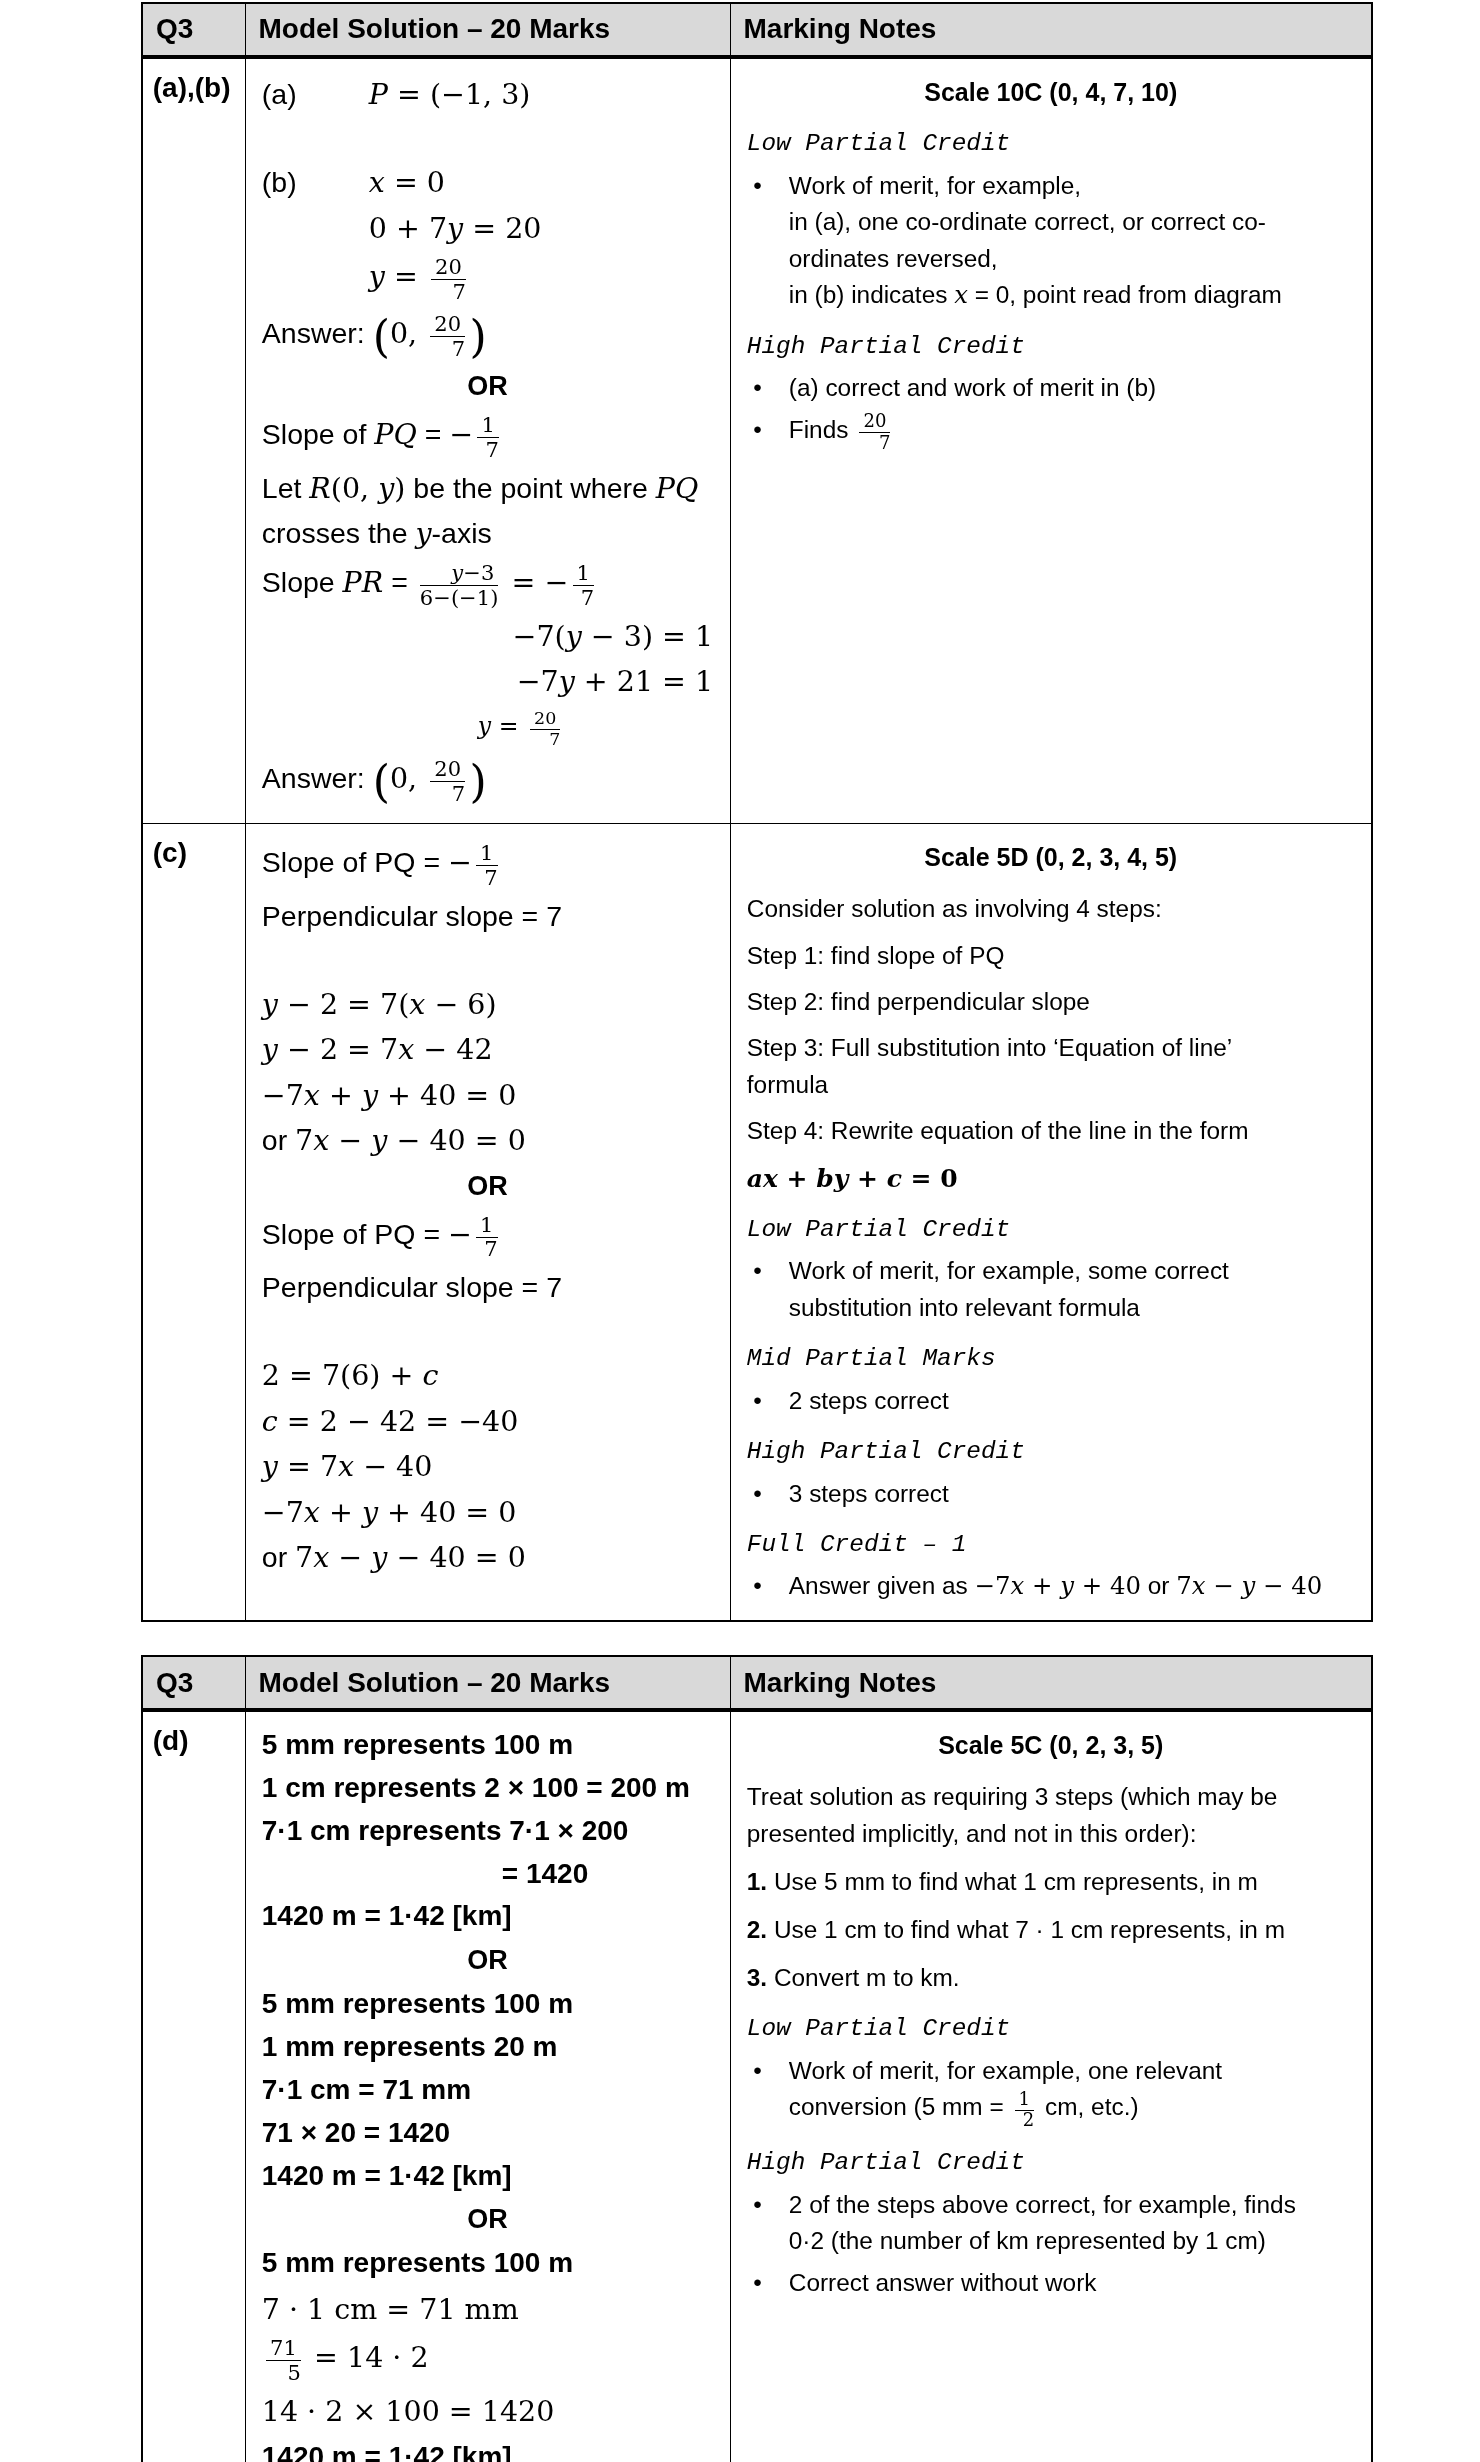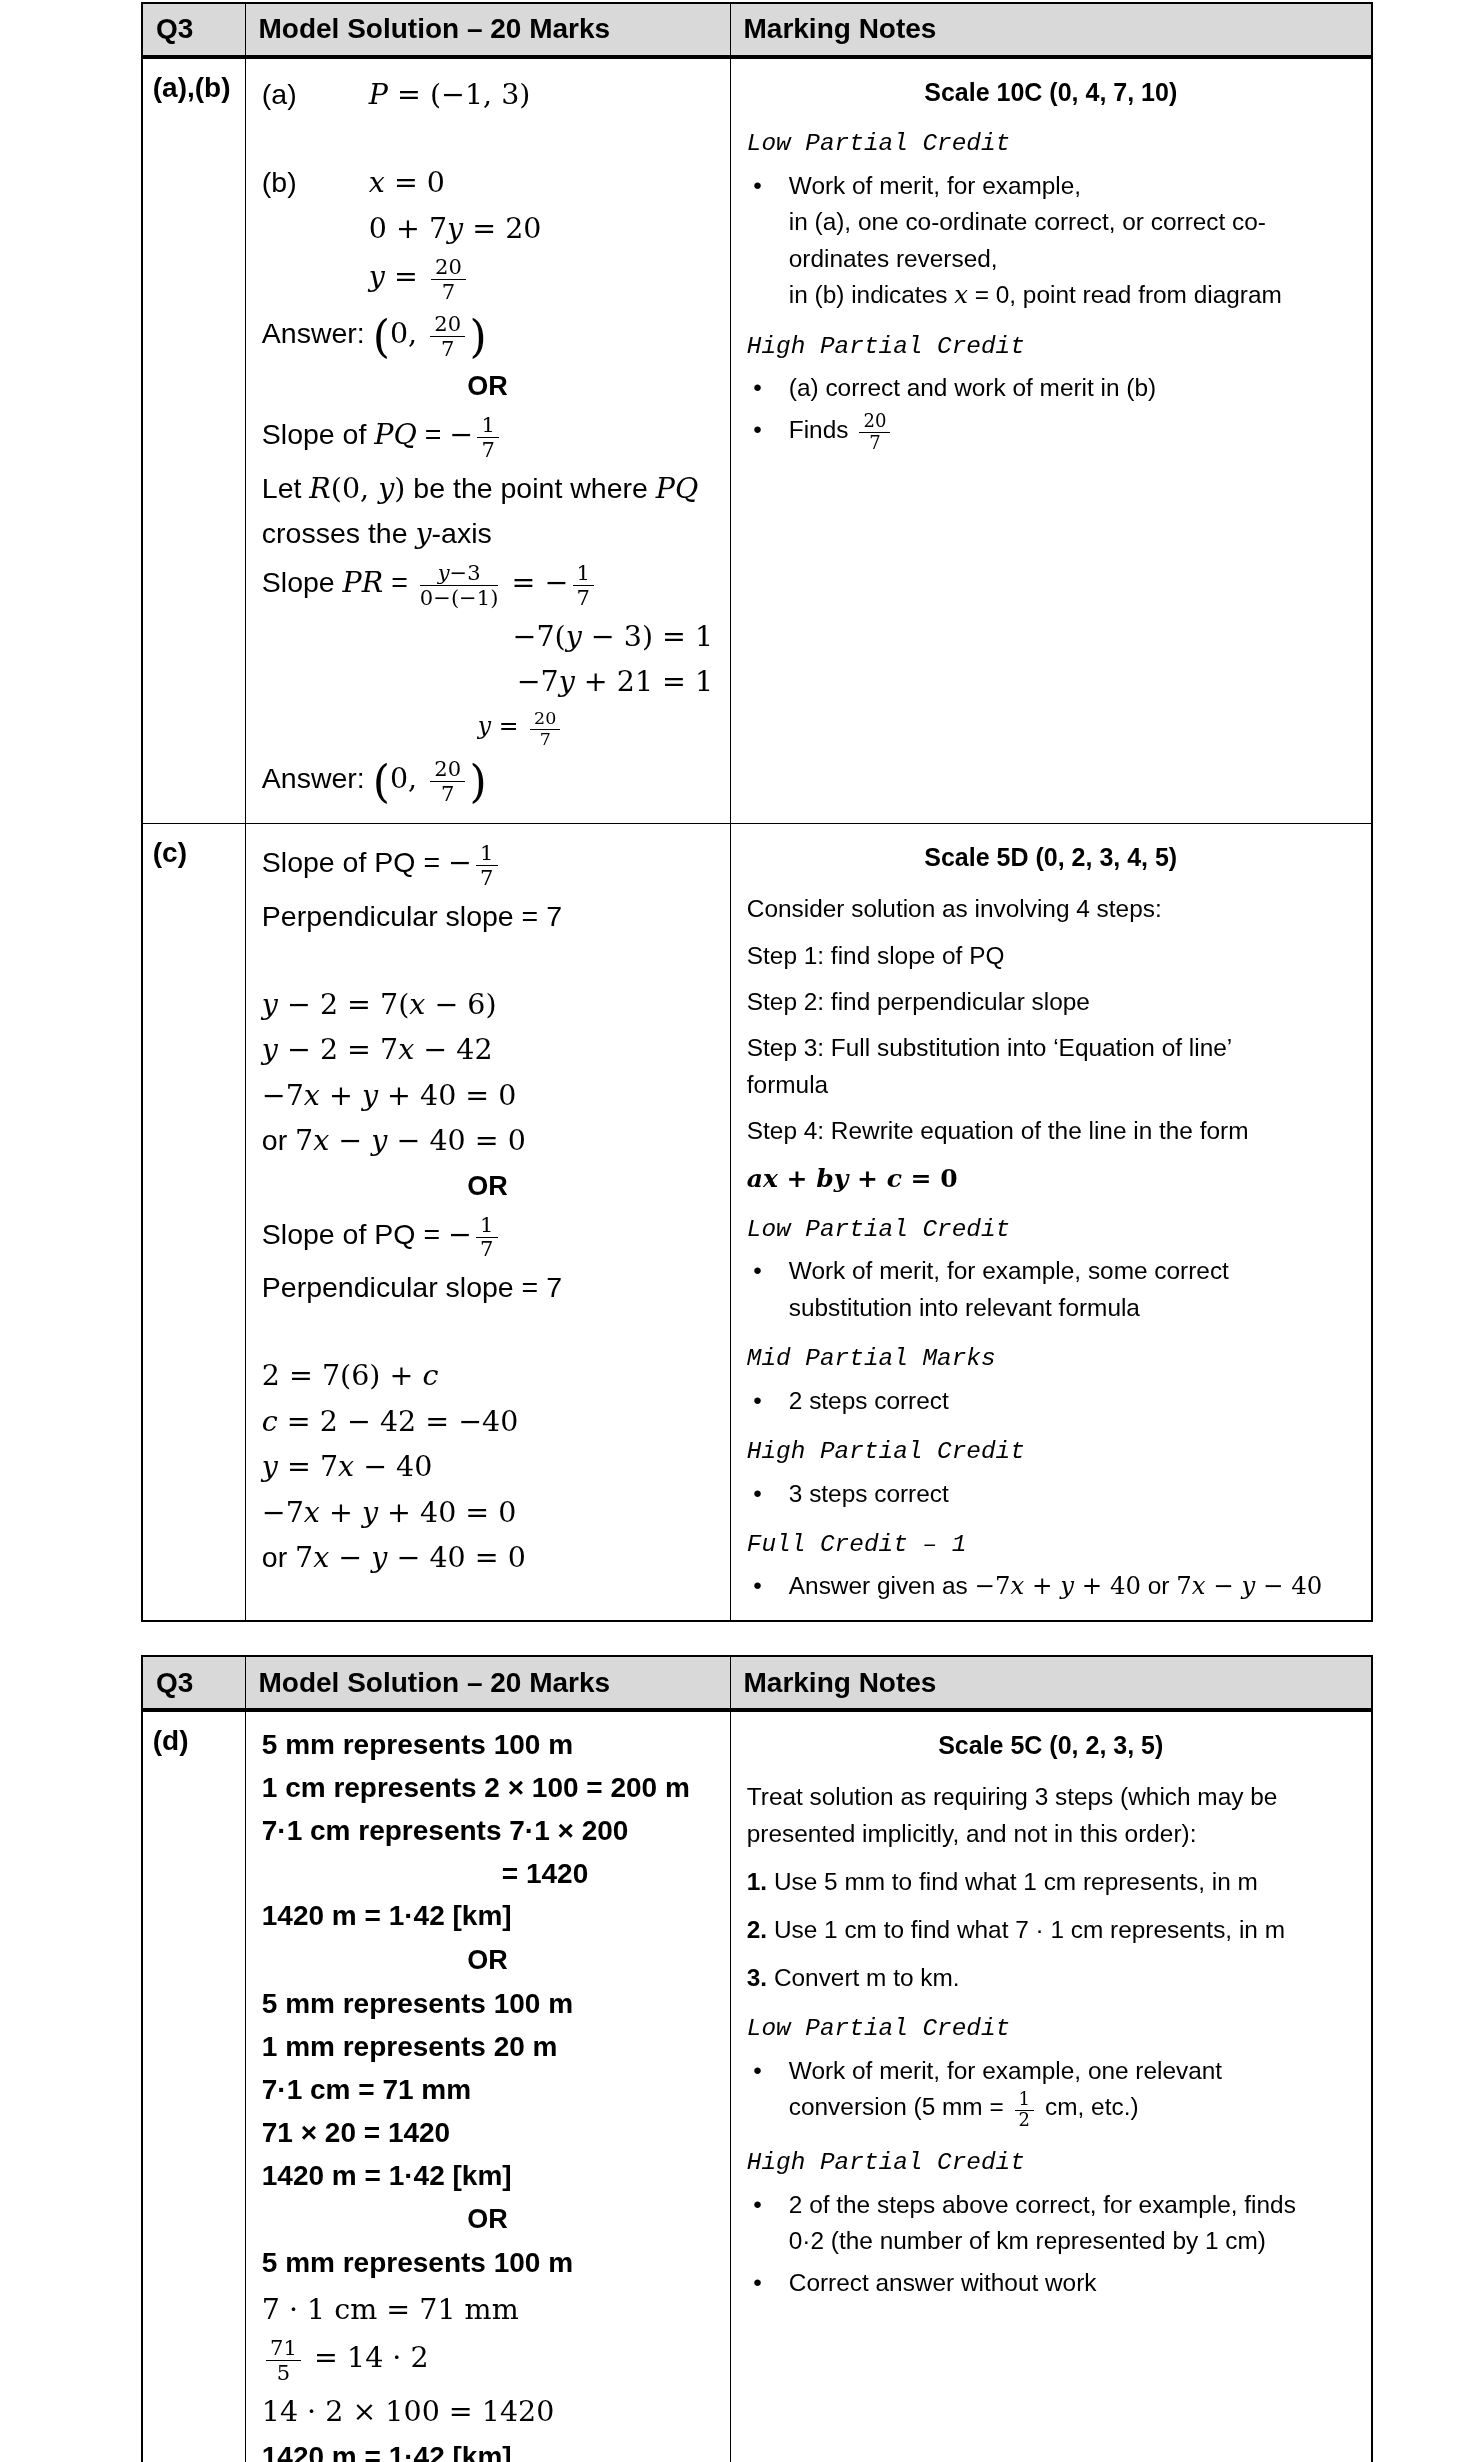--- a/index.html
+++ b/index.html
@@ -21,21 +21,21 @@
   
   .m  { font-family:"DejaVu Serif","Liberation Serif",serif; font-style:italic; }
   .r  { font-family:"DejaVu Serif","Liberation Serif",serif; }
   .rb { font-family:"DejaVu Serif","Liberation Serif",serif; font-weight:700; }
   .bi { font-family:"DejaVu Serif","Liberation Serif",serif; font-weight:700; font-style:italic; }
   .b  { font-weight:700; }
   .i  { font-style:italic; }
   .lab { display:inline-block; width:107px; font-family:"Liberation Sans",sans-serif; font-style:normal; }
   .bigp { font-family:"DejaVu Serif","Liberation Serif",serif; font-size:1.55em; vertical-align:-0.22em; line-height:0; }
 
-  .fr { display:inline-block; vertical-align:-0.62em; text-align:center; font-size:0.74em; line-height:1.05;
+  .fr { display:inline-block; vertical-align:-0.62em; text-align:right; font-size:0.74em; line-height:1.05;
         margin:0 4.1px; font-family:"DejaVu Serif","Liberation Serif",serif; font-style:normal; }
   .fn { display:block; border-bottom:1.6px solid #000; padding:0 4.1px 0.8px; }
   .fd { display:block; padding-top:0.8px; }
 
   
   .l-math { font-size:28.5px; margin:8.1px 0; line-height:1.25; }
   .sol .l-math { margin:9.8px 0; }
   .sol .l-text { margin:6.5px 0;font-weight:bold; }
   .l-or  { font-weight:700; text-align:center; margin:8.1px 0; font-size:27px; font-family:"Liberation Sans",sans-serif; }
   .l-gap { height:33px; }
@@ -77,21 +77,21 @@
             <div class="l-math"><span class="lab">(a)</span><span class="m">P</span><span class="r"> = (−1, 3)</span></div>
             <div class="l-gap"></div>
             <div class="l-math"><span class="lab">(b)</span><span class="m">x</span><span class="r"> = 0</span></div>
             <div class="l-math ind1"><span class="r">0 + 7</span><span class="m">y</span><span class="r"> = 20</span></div>
             <div class="l-math ind1"><span class="m">y</span><span class="r"> = </span><span class="fr"><span class="fn">20</span><span class="fd">7</span></span></div>
             <div class="l-math"><span class="t">Answer: </span><span class="bigp">(</span><span class="r">0, </span><span class="fr"><span class="fn">20</span><span class="fd">7</span></span><span class="bigp">)</span></div>
             <div class="l-or"><span class="t">OR</span></div>
             <div class="l-math"><span class="t">Slope of </span><span class="m">PQ</span><span class="t"> = </span><span class="r">−</span><span class="fr"><span class="fn">1</span><span class="fd">7</span></span></div>
             <div class="l-math"><span class="t">Let </span><span class="m">R</span><span class="r">(0, </span><span class="m">y</span><span class="r">)</span><span class="t"> be the point where </span><span class="m">PQ</span></div>
             <div class="l-math"><span class="t">crosses the </span><span class="m">y</span><span class="t">-axis</span></div>
-            <div class="l-math"><span class="t">Slope </span><span class="m">PR</span><span class="t"> = </span><span class="fr"><span class="fn"><span class="m">y</span><span class="r">−3</span></span><span class="fd"><span class="r">0−(−1)</span></span></span><span class="r"> = −</span><span class="fr"><span class="fn">1</span><span class="fd">7</span></span></div>
+            <div class="l-math"><span class="t">Slope </span><span class="m">PR</span><span class="t"> = </span><span class="fr"><span class="fn"><span class="m">y</span><span class="r">−3</span></span><span class="fd"><span class="r">6−(−1)</span></span></span><span class="r"> = −</span><span class="fr"><span class="fn">1</span><span class="fd">7</span></span></div>
             <div class="l-math ind2"><span class="r">−7(</span><span class="m">y</span><span class="r"> − 3) = 1</span></div>
             <div class="l-math ind2"><span class="r">−7</span><span class="m">y</span><span class="r"> + 21 = 1</span></div>
             <div class="l-math-small"><span class="m">y</span><span class="r"> = </span><span class="fr"><span class="fn">20</span><span class="fd">7</span></span></div>
             <div class="l-math"><span class="t">Answer: </span><span class="bigp">(</span><span class="r">0, </span><span class="fr"><span class="fn">20</span><span class="fd">7</span></span><span class="bigp">)</span></div>
           </td>
         <td class="notes">
             <div class="l-scale"><span class="b">Scale 10C (0, 4, 7, 10)</span></div>
             <div class="l-credit"><span class="i">Low Partial Credit</span></div>
             <div class="l-bullet"><span class="blt">•</span><span class="bct"><span class="t">Work of merit, for example,</span><br><span class="t">in (a), one co-ordinate correct, or correct co-ordinates reversed,</span><br><span class="t">in (b) indicates </span><span class="m">x</span><span class="t"> = 0, point read from diagram</span></span></div>
             <div class="l-credit"><span class="i">High Partial Credit</span></div>

